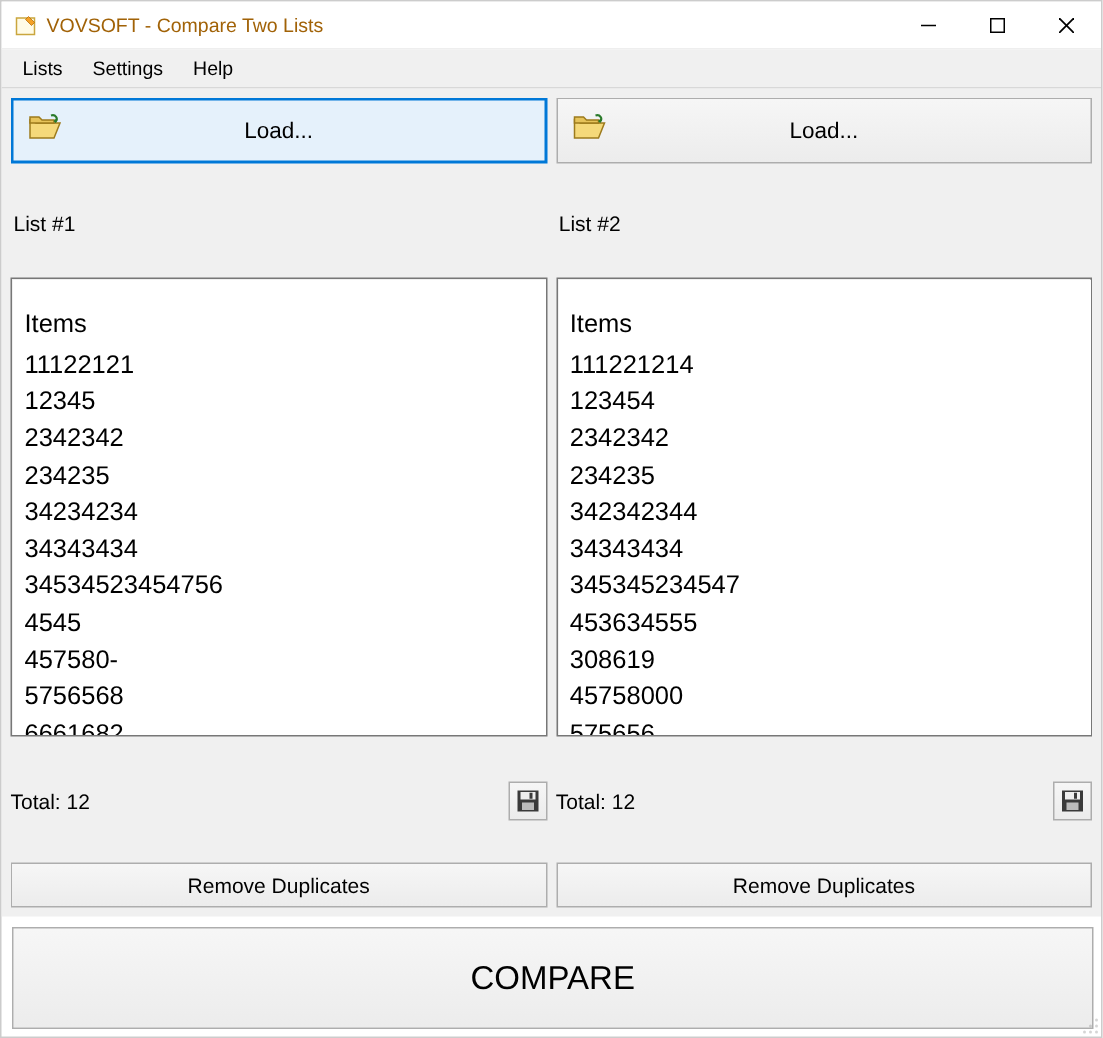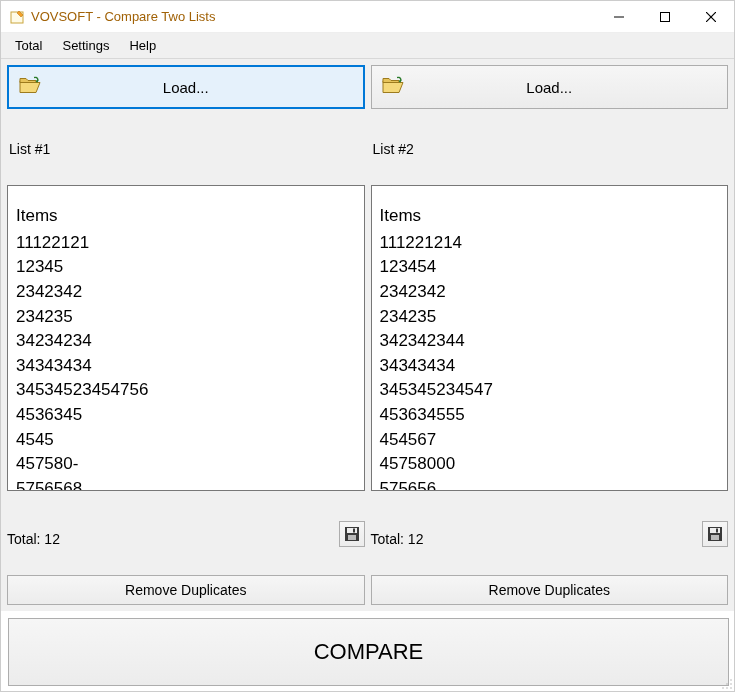--- a/index.html
+++ b/index.html
@@ -97,21 +97,21 @@
     overflow: auto;
     font-size: 17px;
     line-height: 1.45;
     font-family: Tahoma, "Segoe UI", sans-serif;
   }
   .listbox .header { font-size: 17px; margin-bottom: 2px; }
   .listbox .row { white-space: nowrap; }
 
   .footerrow {
     display: flex;
-    align-items: flex-end;
+    align-items: center;
     justify-content: space-between;
     margin-top: 6px;
     height: 26px;
   }
   .total { font-size: 14px; }
   .savebtn {
     width: 26px; height: 26px;
     border: 1px solid #adadad;
     background: linear-gradient(#f6f6f6,#ececec);
     display: flex; align-items: center; justify-content: center;
@@ -172,21 +172,21 @@
   </button>
   <button class="winbtn close">
     <svg width="10" height="10">
         <line x1="0" y1="0" x2="10" y2="10" stroke="#000" stroke-width="1.2"></line>
         <line x1="10" y1="0" x2="0" y2="10" stroke="#000" stroke-width="1.2"></line>
       </svg>
   </button>
 </div>
 
 <div class="menubar">
-  <div class="menuitem">Total</div>
+  <div class="menuitem">Lists</div>
   <div class="menuitem">Settings</div>
   <div class="menuitem">Help</div>
 </div>
 
 <div class="content">
 
   <div class="col">
     <button class="loadbtn active">
       <span class="folder-icon">
         <svg width="22" height="18" viewBox="0 0 22 18">
@@ -201,21 +201,20 @@
     <div class="list-label">List #1</div>
     <div class="listbox" id="listbox1">
       <div class="header">Items</div>
     <div class="row">11122121</div>
         <div class="row">12345</div>
         <div class="row">2342342</div>
         <div class="row">234235</div>
         <div class="row">34234234</div>
         <div class="row">34343434</div>
         <div class="row">34534523454756</div>
-        <div class="row">4536345</div>
         <div class="row">4545</div>
         <div class="row">457580-</div>
         <div class="row">5756568</div>
         <div class="row">6661682</div>
       </div>
     <div class="footerrow">
       <span class="total">Total: 12</span>
       <button class="savebtn">
         <svg width="16" height="16" viewBox="0 0 16 16">
           <rect x="1" y="1" width="14" height="14" fill="#3a3a3a"></rect>
@@ -244,21 +243,21 @@
     <div class="listbox" id="listbox2">
       <div class="header">Items</div>
     <div class="row">111221214</div>
         <div class="row">123454</div>
         <div class="row">2342342</div>
         <div class="row">234235</div>
         <div class="row">342342344</div>
         <div class="row">34343434</div>
         <div class="row">345345234547</div>
         <div class="row">453634555</div>
-        <div class="row">454567</div>
+        <div class="row">308619</div>
         <div class="row">45758000</div>
         <div class="row">575656</div>
         <div class="row">94678</div>
       </div>
     <div class="footerrow">
       <span class="total">Total: 12</span>
       <button class="savebtn">
         <svg width="16" height="16" viewBox="0 0 16 16">
           <rect x="1" y="1" width="14" height="14" fill="#3a3a3a"></rect>
           <rect x="3" y="2" width="10" height="5" fill="#eee"></rect>

